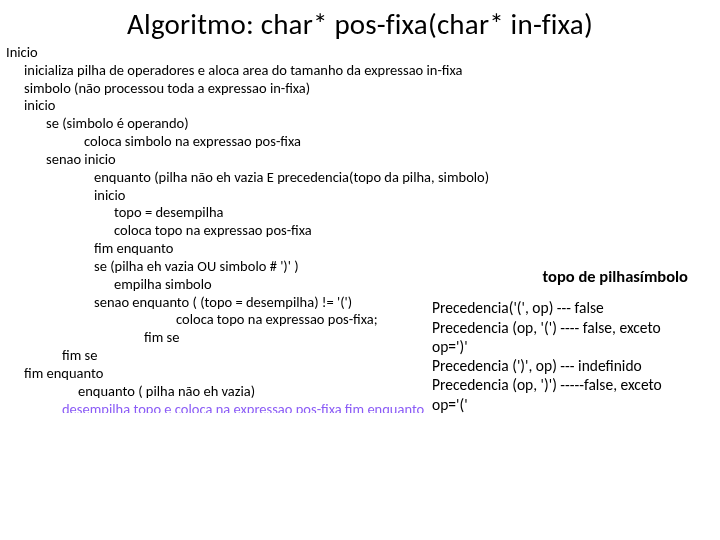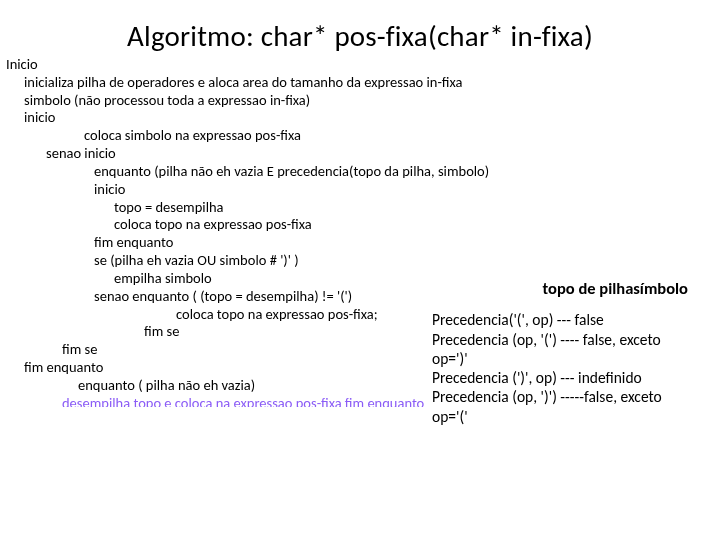--- a/index.html
+++ b/index.html
@@ -10,21 +10,20 @@
     background: #fff;
     font-family: Calibri, Arial, sans-serif;
     color: #000;
     overflow: hidden;
   }
   .slide {
     position: relative;
     width: 720px;
     height: 476px;
     box-sizing: border-box;
-    margin-top: 12px;
   }
   .title {
     font-size: 29px;
     font-weight: 400;
     text-align: center;
     padding-top: 6px;
     padding-bottom: 2px;
     letter-spacing: 0.2px;
   }
   .code {
@@ -67,20 +66,21 @@
 
 <div class="slide">
 
   <div class="title">Algoritmo: char* pos-fixa(char* in-fixa)</div>
 
   <div class="code">
     <div class="in0">Inicio</div>
     <div class="in1">inicializa pilha de operadores e aloca area do tamanho da expressao in-fixa</div>
     <div class="in1">simbolo (não processou toda a expressao in-fixa)</div>
     <div class="in1">inicio</div>
+    <div class="in2">se (simbolo é operando)</div>
     <div class="in3">coloca simbolo na expressao pos-fixa</div>
     <div class="in2">senao inicio</div>
     <div class="in4">enquanto (pilha não eh vazia E precedencia(topo da pilha, simbolo)</div>
     <div class="in4">inicio</div>
     <div class="in5">topo = desempilha</div>
     <div class="in5">coloca topo na expressao pos-fixa</div>
     <div class="in4">fim enquanto</div>
     <div class="in4">se (pilha eh vazia OU simbolo # ')' )</div>
     <div class="in5">empilha simbolo</div>
     <div class="in4">senao   enquanto ( (topo = desempilha) != '(')</div>

